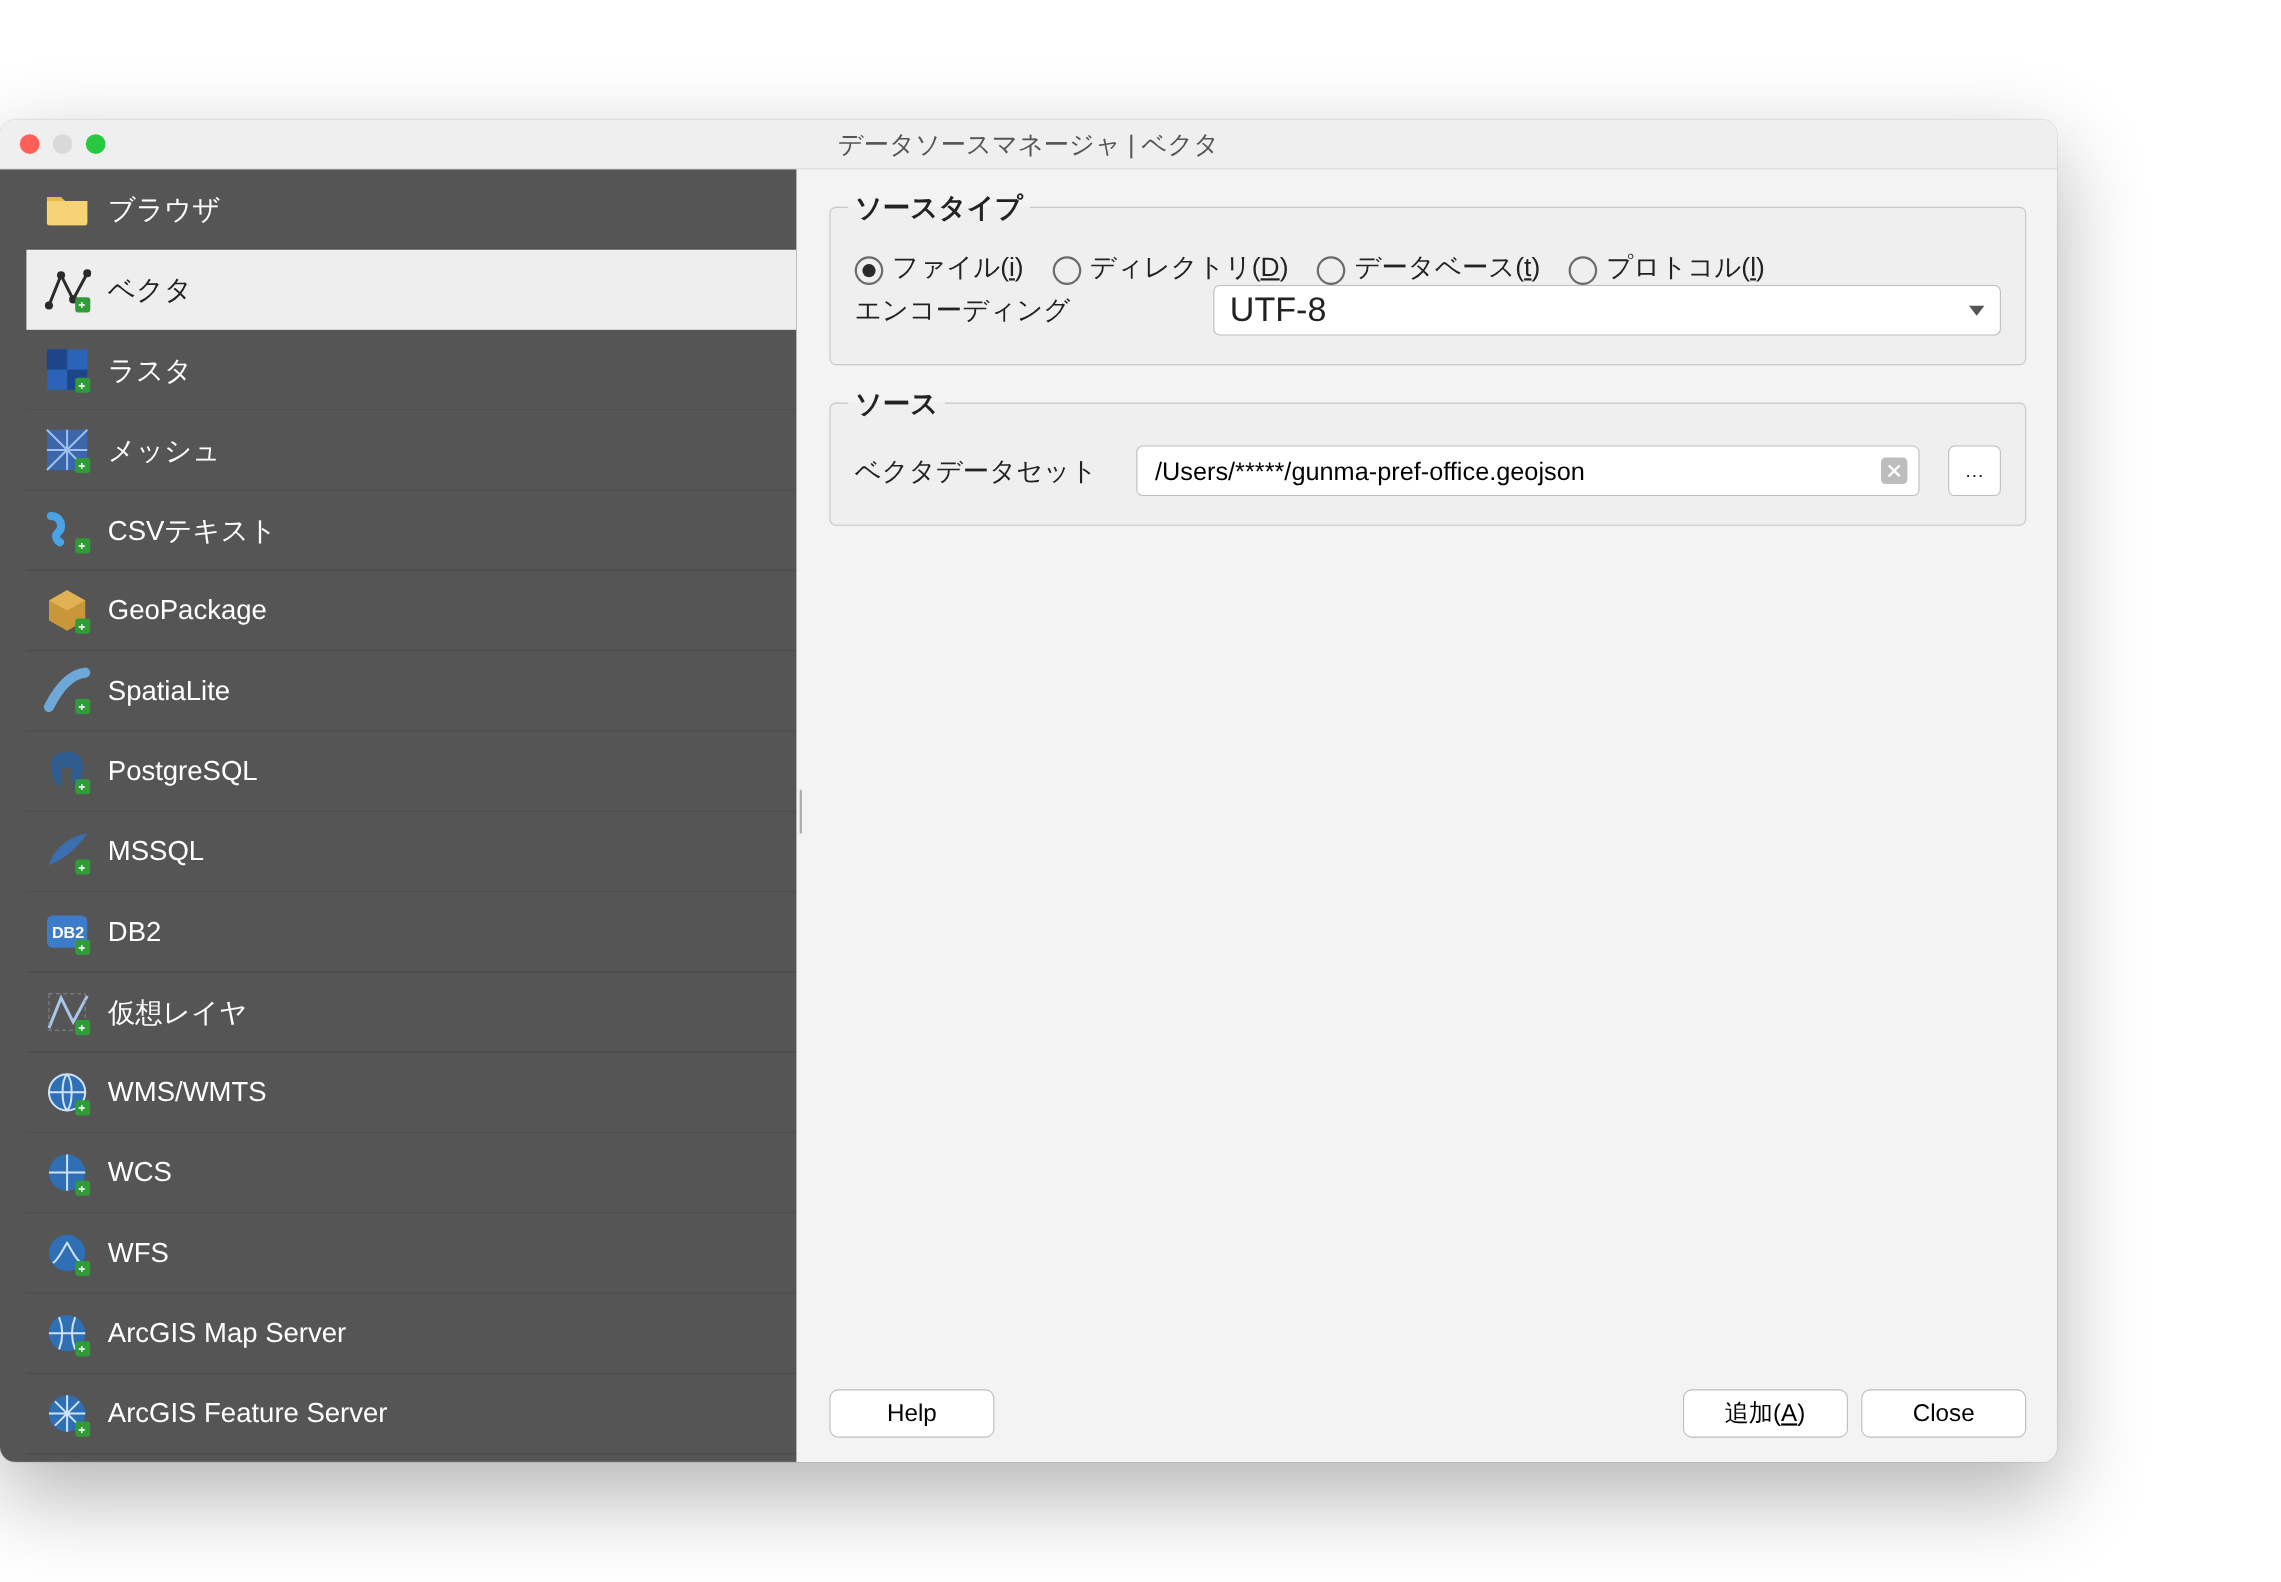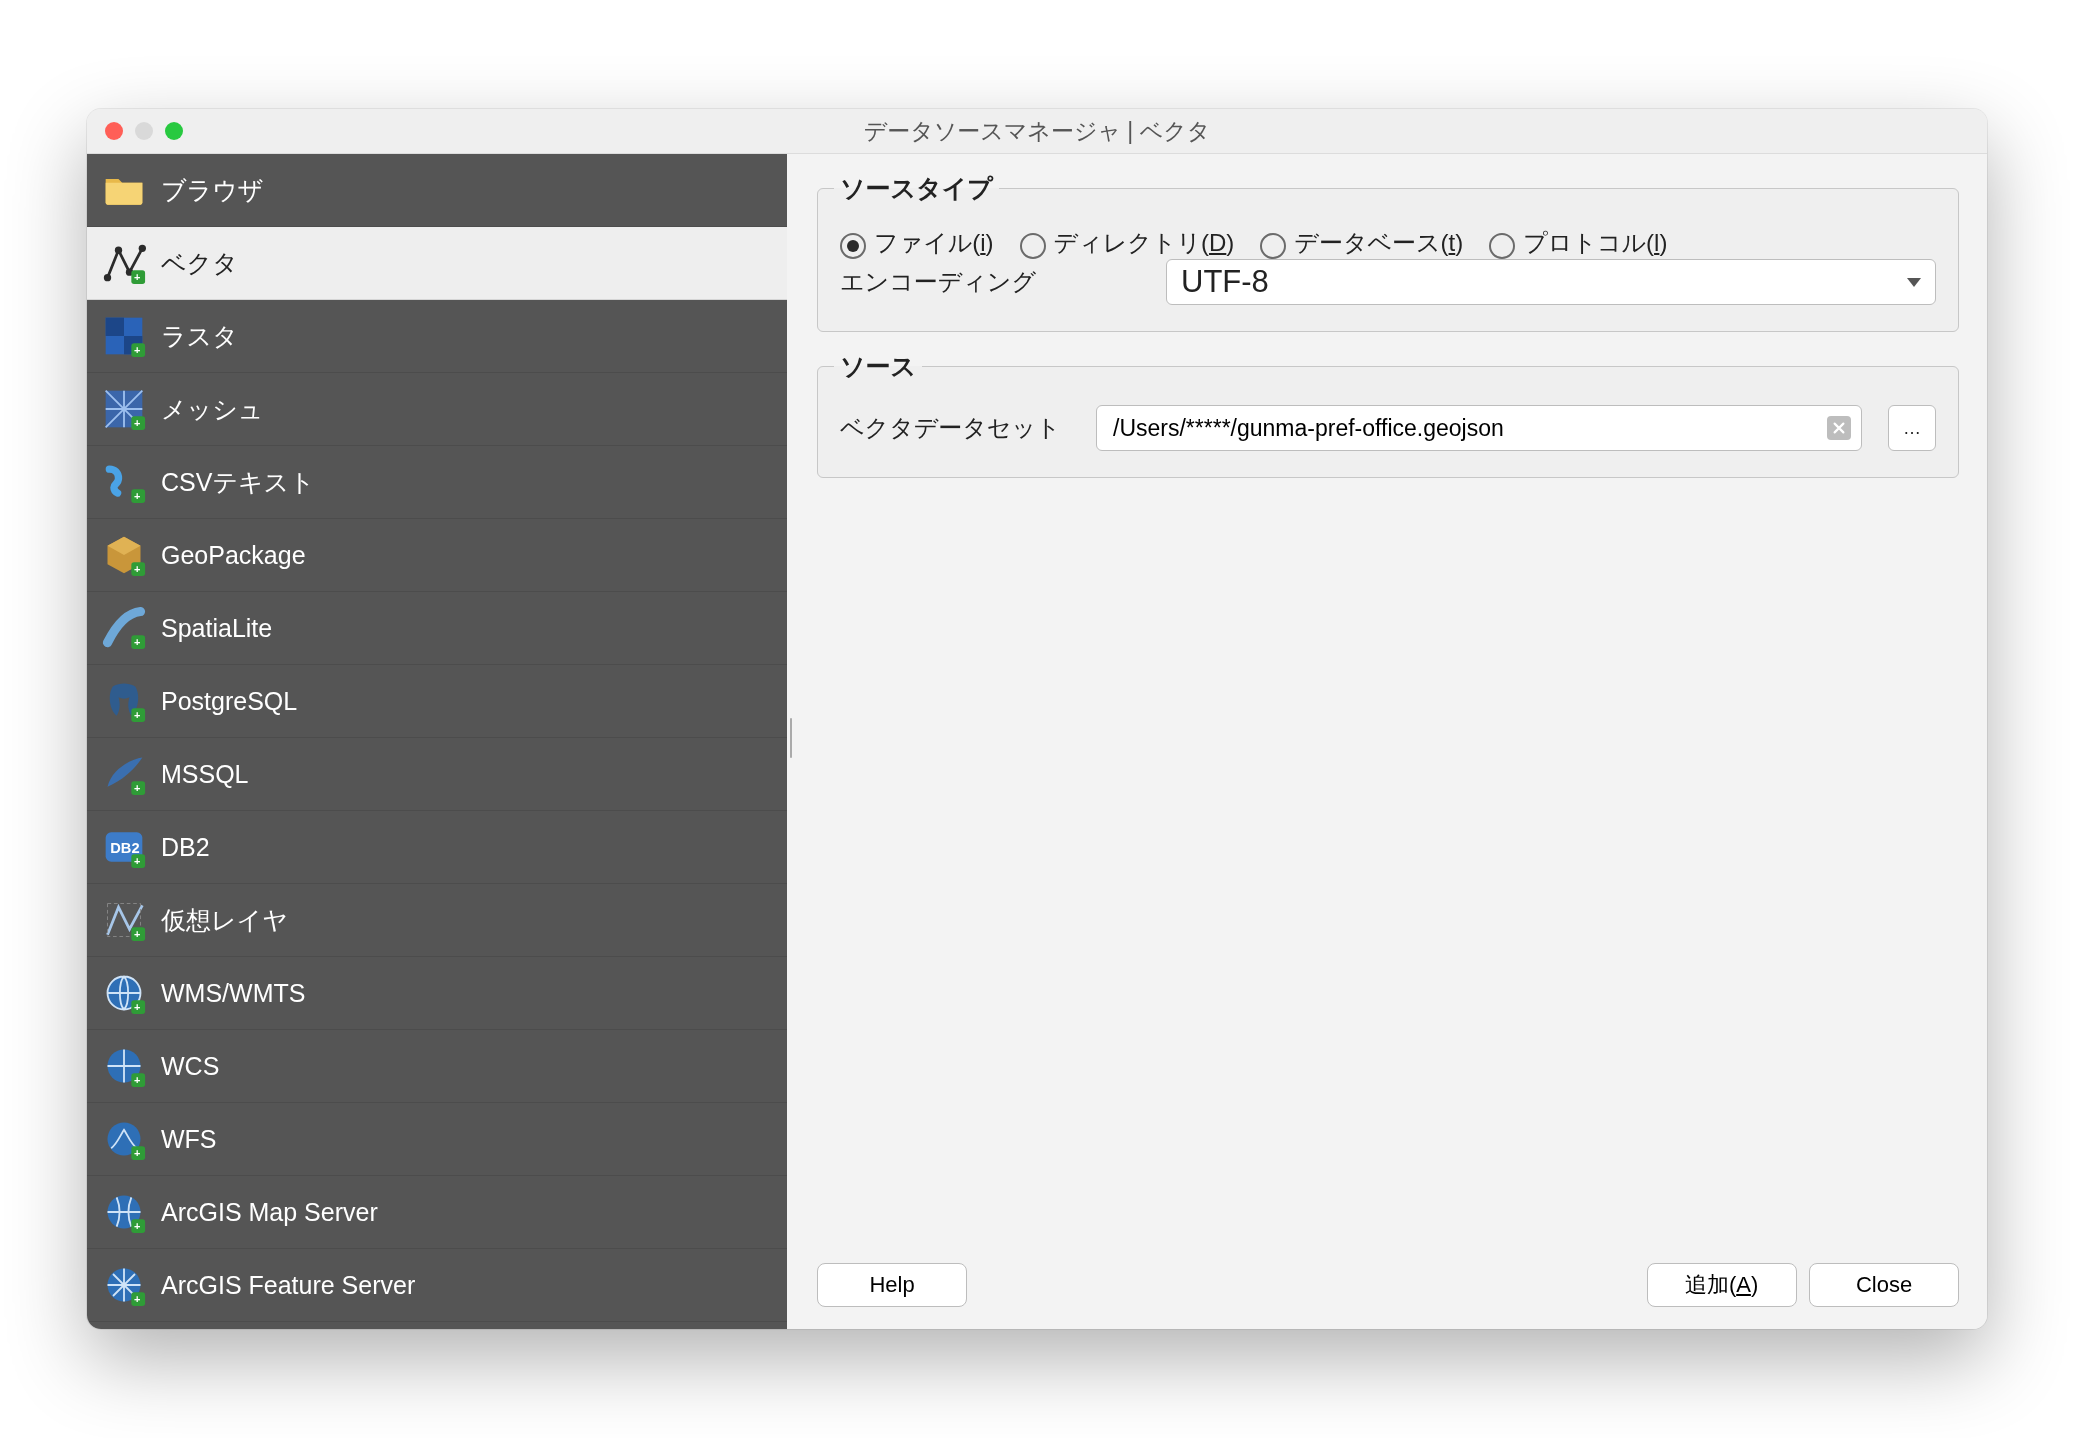--- a/index.html
+++ b/index.html
@@ -18,21 +18,21 @@
   }
   html, body {
     margin: 0;
     padding: 0;
     height: 100%;
     font-family: -apple-system, "Helvetica Neue", Arial, sans-serif;
     color: var(--text-color);
     background: #ffffff;
   }
   .stage {
-    width: 2074px;
+    width: 1870px;
     height: 1438px;
     display: flex;
     align-items: center;
     justify-content: center;
     background: #ffffff;
   }
   .window {
     width: 1900px;
     height: 1220px;
     border-radius: 14px;
@@ -76,20 +76,21 @@
     display: flex;
     min-height: 0;
   }
 
   
   .sidebar {
     width: 700px;
     background: var(--sidebar-bg);
     overflow: hidden;
     position: relative;
+    padding-left: 24px;
   }
   .sidebar-item {
     display: flex;
     align-items: center;
     gap: 14px;
     height: 72px;
     padding: 0 14px;
     color: var(--sidebar-text);
     font-size: 25px;
     cursor: pointer;

